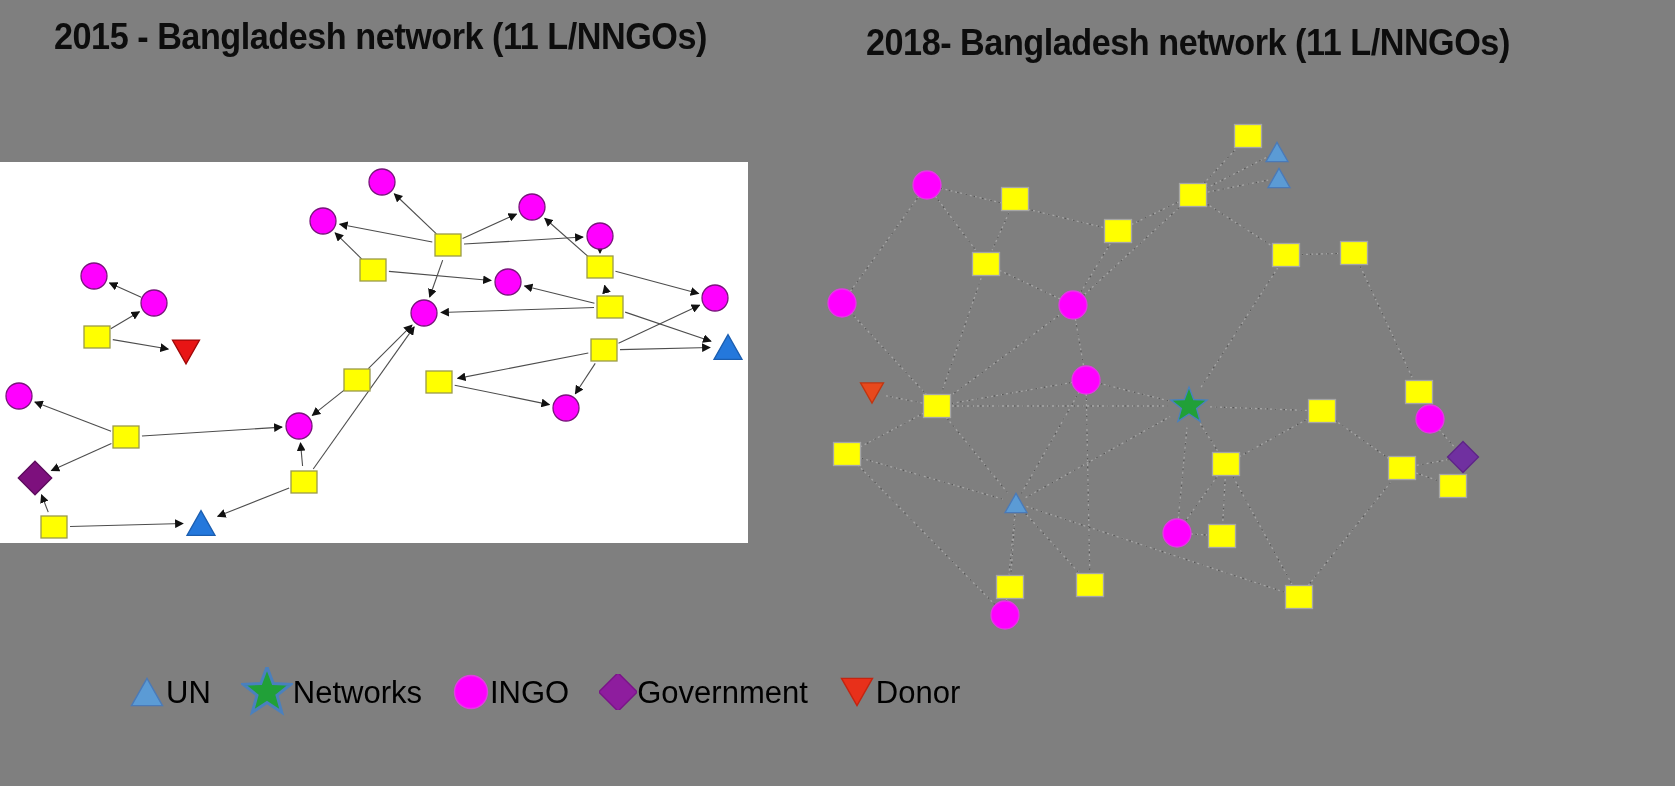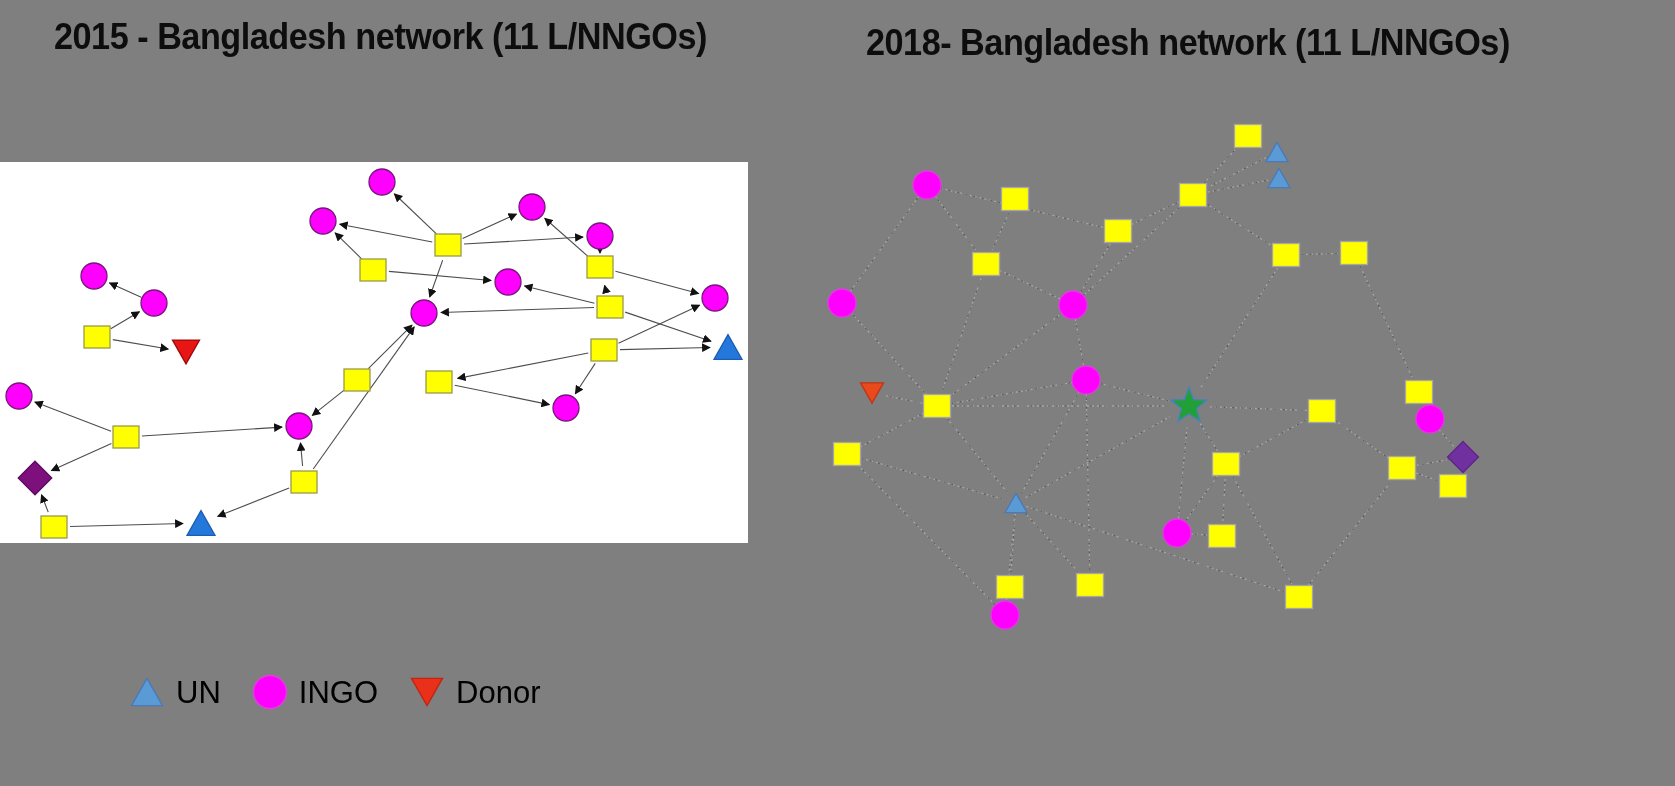--- a/index.html
+++ b/index.html
@@ -13,21 +13,21 @@
     letter-spacing:-0.5px;white-space:nowrap;
     transform:scaleX(.95);transform-origin:left center;
   }
   #title-left{left:54px;top:16px;}
   #title-right{left:866px;top:22px;}
   #net-svg{position:absolute;left:0;top:0;}
   .legend{
     position:absolute;left:128px;top:664px;height:56px;
     display:flex;align-items:center;gap:30px;
   }
-  .legend-item{display:flex;align-items:center;gap:10px;}
+  .legend-item{display:flex;align-items:center;}
   .legend-item .lbl{font-size:31px;color:#000;line-height:1;}
   .legend-item svg{display:block;}
 </style>
 </head>
 <body>
 
 <div class="title" id="title-left">2015 - Bangladesh network (11 L/NNGOs)</div>
 <div class="title" id="title-right">2018- Bangladesh network (11 L/NNGOs)</div>
 
 <svg id="net-svg" width="1675" height="786">
@@ -234,24 +234,36 @@
 </svg>
 
 <div class="legend">
   <div class="legend-item">
     <svg class="legend-icon" width="38" height="36">
         <polygon points="19,4.359999999999999 3.5,31.64 34.5,31.64" fill="#5B9BD5" stroke="#4A7AB8" stroke-width="1.4"></polygon>
       </svg>
     <span class="lbl">UN</span>
   </div>
   <div class="legend-item">
+    <svg class="legend-icon" width="52" height="50">
+        <polygon points="26.0,0.0 32.2,16.5 49.8,17.3 36.0,28.2 40.7,45.2 26.0,35.5 11.3,45.2 16.0,28.2 2.2,17.3 19.8,16.5" fill="#21A038" stroke="#4A80BE" stroke-width="3"></polygon>
+      </svg>
+    <span class="lbl">Networks</span>
+  </div>
+  <div class="legend-item">
     <svg class="legend-icon" width="38" height="36">
         <circle cx="19" cy="18" r="16.5" fill="#FF00FF" stroke="#E040E0" stroke-width="1.4"></circle>
       </svg>
     <span class="lbl">INGO</span>
   </div>
   <div class="legend-item">
     <svg class="legend-icon" width="38" height="36">
+        <polygon points="19,-1.2199999999999989 38.22,18 19,37.22 -0.21999999999999886,18" fill="#8E1D9E" stroke="#7A1588" stroke-width="1.4"></polygon>
+      </svg>
+    <span class="lbl">Government</span>
+  </div>
+  <div class="legend-item">
+    <svg class="legend-icon" width="38" height="36">
         <polygon points="3.5,4.359999999999999 34.5,4.359999999999999 19,31.64" fill="#E8301A" stroke="#C42410" stroke-width="1.4"></polygon>
       </svg>
     <span class="lbl">Donor</span>
   </div>
 </div>
 
 </body></html>

